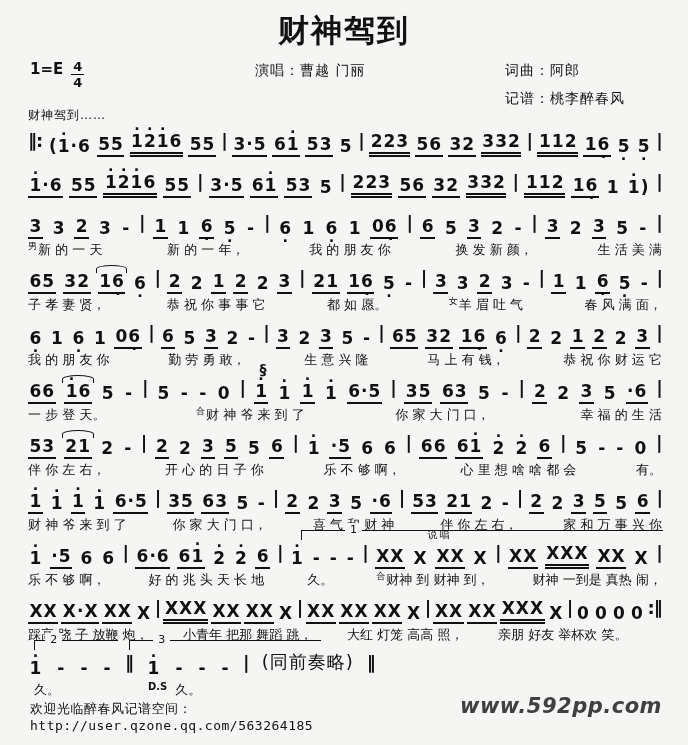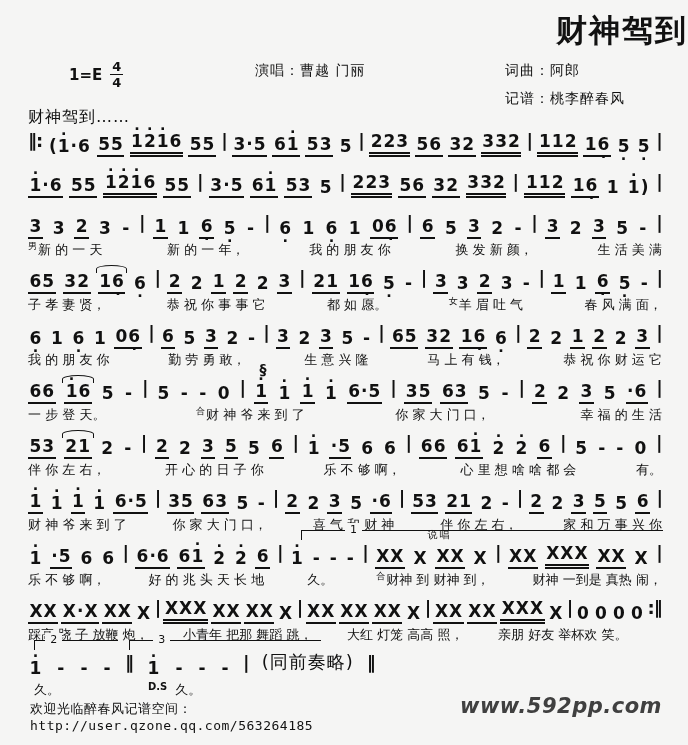--- a/index.html
+++ b/index.html
@@ -9,34 +9,34 @@
     margin:0 auto;
     background:#f5f5f4;
     color:#111;
     font-family:"DejaVu Sans",sans-serif;
     overflow:hidden;
     box-sizing:border-box;
   }
   
   .title{
     position:absolute;top:10px;left:0;right:0;
-    text-align:right;font-size:31px;font-weight:bold;letter-spacing:2px;
+    text-align:center;font-size:31px;font-weight:bold;letter-spacing:2px;
   }
   .keysig{
     position:absolute;top:60px;left:30px;
-    display:flex;align-items:center;gap:8px;font-size:15px;font-weight:bold;margin-left:39px;
+    display:flex;gap:8px;font-size:15px;font-weight:bold;
   }
   .meter{display:inline-flex;flex-direction:column;align-items:center;line-height:1;font-size:13px;font-weight:bold;}
   .meter .mt{border-bottom:1.5px solid #111;padding:0 2px 1px;}
   .meter .mb{padding-top:1px;}
   .credit{position:absolute;font-size:14px;letter-spacing:1px;}
   .credit.singer{top:62px;left:255px;}
   .credit.writer{top:62px;left:505px;}
   .credit.notator{top:90px;left:505px;}
-  .introlbl{position:absolute;top:107px;left:28px;font-size:16px;letter-spacing:1px;}
+  .introlbl{position:absolute;top:107px;left:28px;font-size:12px;letter-spacing:1px;}
   
   #score{position:absolute;top:127px;left:28px;right:26px;}
   .sys{position:relative;margin-bottom:4px;}
   .sys.nolyr{margin-bottom:11px;}
   .notes{
     display:flex;justify-content:space-between;align-items:flex-end;
     font-size:17px;font-weight:bold;height:30px;line-height:1;
   }
   .sys.compact .notes{justify-content:flex-start;gap:13px;}
   .tok{display:inline-flex;position:relative;padding:0 1px 2px;}

